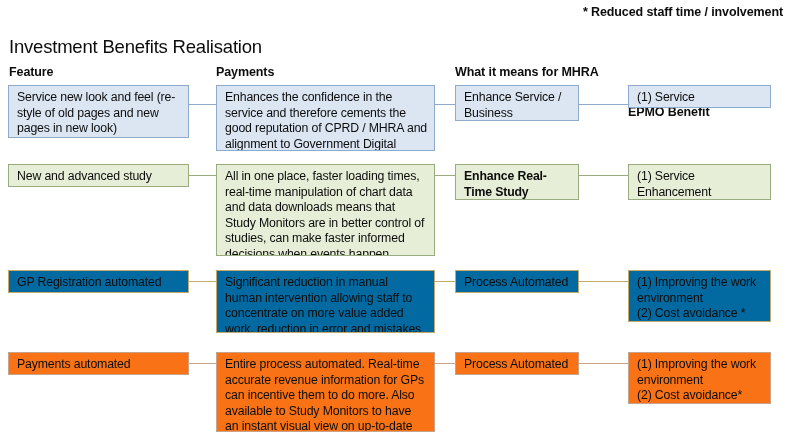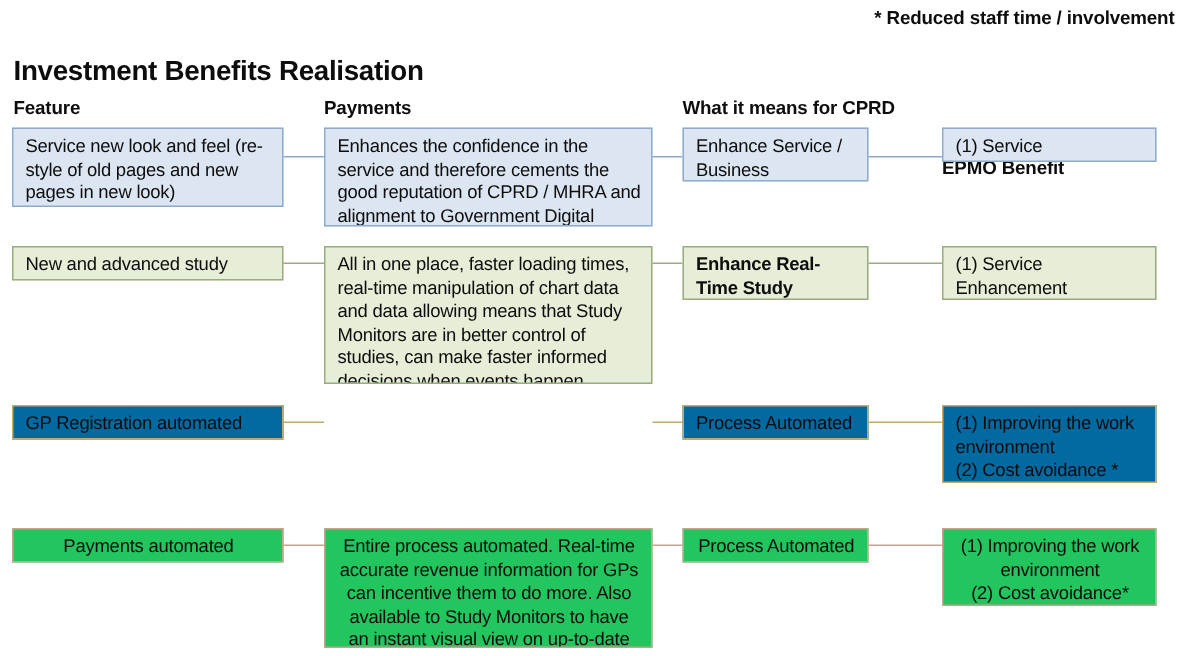--- a/index.html
+++ b/index.html
@@ -25,21 +25,21 @@
     font-size: 12.5px;
     font-weight: 600;
     letter-spacing: -0.1px;
     white-space: nowrap;
   }
   .page-title {
     position: absolute;
     left: 9px;
     top: 24px;
     font-size: 18.5px;
-    font-weight: bold;
+    font-weight: normal;
     letter-spacing: -0.2px;
     white-space: nowrap;
   }
 
   
   .col-head {
     position: absolute;
     top: 65px;
     font-size: 12.5px;
     font-weight: bold;
@@ -76,55 +76,56 @@
   
   .t-blue  { background: #dce6f2; border-color: #8eabcd; }
   .c-blue  { border-top-color: #8eabcd; }
   
   .t-green { background: #e6eed7; border-color: #9aab80; }
   .c-green { border-top-color: #9aab80; }
   
   .t-yellow{ background: #0369a1; border-color: #c4a96a; }
   .c-yellow{ border-top-color: #c4a96a; }
   
-  .t-pink  { background: #22c55e; border-color: #c8a38c; text-align: center; }
+  .t-pink  { background: #f97316; border-color: #c8a38c; }
   .c-pink  { border-top-color: #c8a38c; }
 </style>
 </head>
 <body>
 
 <div class="footnote">* Reduced staff time / involvement</div>
 
 <h1 class="page-title">Investment Benefits Realisation</h1>
 
 <div class="col-head" style="left:9px;">Feature</div>
 <div class="col-head" style="left:216px;">Payments</div>
-<div class="col-head" style="left:455px;">What it means for CPRD</div>
+<div class="col-head" style="left:455px;">What it means for MHRA</div>
 <div class="col-head" style="left:628px;margin-top:40px;">EPMO Benefit</div>
 
 <div id="diagram">
 
   <div class="node t-blue" style="left:8px;  top:85px;  width:181px; height:53px;">Service new look and feel (re-style of old pages and new pages in new look)</div>
   <div class="connector c-blue" style="left:189px; top:104px; width:27px;"></div>
   <div class="node t-blue" style="left:216px; top:85px;  width:219px; height:66px;">Enhances the confidence in the service and therefore cements the good reputation of CPRD / MHRA and alignment to Government Digital Services</div>
   <div class="connector c-blue" style="left:435px; top:104px; width:20px;"></div>
   <div class="node t-blue" style="left:455px; top:85px;  width:124px; height:36px;">Enhance Service / Business Reputation</div>
   <div class="connector c-blue" style="left:579px; top:104px; width:49px;"></div>
   <div class="node t-blue" style="left:628px; top:85px;  width:143px; height:23px;">(1) Service Enhancement</div>
 
   <div class="node t-green" style="left:8px;  top:164px; width:181px; height:23px;">New and advanced  study metrics</div>
   <div class="connector c-green" style="left:189px; top:175px; width:27px;"></div>
-  <div class="node t-green" style="left:216px; top:164px; width:219px; height:92px;">All in one place, faster loading times, real-time manipulation of chart data and data allowing means that Study Monitors are in better control of studies, can make faster informed decisions when events happen</div>
+  <div class="node t-green" style="left:216px; top:164px; width:219px; height:92px;">All in one place, faster loading times, real-time manipulation of chart data and data downloads means that Study Monitors are in better control of studies, can make faster informed decisions when events happen</div>
   <div class="connector c-green" style="left:435px; top:175px; width:20px;"></div>
   <div class="node t-green" style="left:455px; top:164px; width:124px; height:36px;font-weight:bold;">Enhance Real-Time Study Control</div>
   <div class="connector c-green" style="left:579px; top:175px; width:49px;"></div>
   <div class="node t-green" style="left:628px; top:164px; width:143px; height:36px;">(1) Service Enhancement<br>(2) Cost avoidance *</div>
 
   <div class="node t-yellow" style="left:8px;  top:270px; width:181px; height:23px;">GP Registration automated</div>
   <div class="connector c-yellow" style="left:189px; top:281px; width:27px;"></div>
+  <div class="node t-yellow" style="left:216px; top:270px; width:219px; height:63px;">Significant reduction in manual human intervention allowing staff to concentrate on more value added work, reduction in error and mistakes</div>
   <div class="connector c-yellow" style="left:435px; top:281px; width:20px;"></div>
   <div class="node t-yellow" style="left:455px; top:270px; width:124px; height:23px;">Process Automated</div>
   <div class="connector c-yellow" style="left:579px; top:281px; width:49px;"></div>
   <div class="node t-yellow" style="left:628px; top:270px; width:143px; height:52px;">(1) Improving the work environment<br>(2) Cost avoidance *</div>
 
   <div class="node t-pink" style="left:8px;  top:352px; width:181px; height:23px;">Payments automated</div>
   <div class="connector c-pink" style="left:189px; top:363px; width:27px;"></div>
   <div class="node t-pink" style="left:216px; top:352px; width:219px; height:80px;">Entire process automated.  Real-time accurate revenue information for GPs can incentive them to do more.  Also available to Study Monitors to have an instant visual view on up-to-date payments</div>
   <div class="connector c-pink" style="left:435px; top:363px; width:20px;"></div>
   <div class="node t-pink" style="left:455px; top:352px; width:124px; height:23px;">Process Automated</div>

